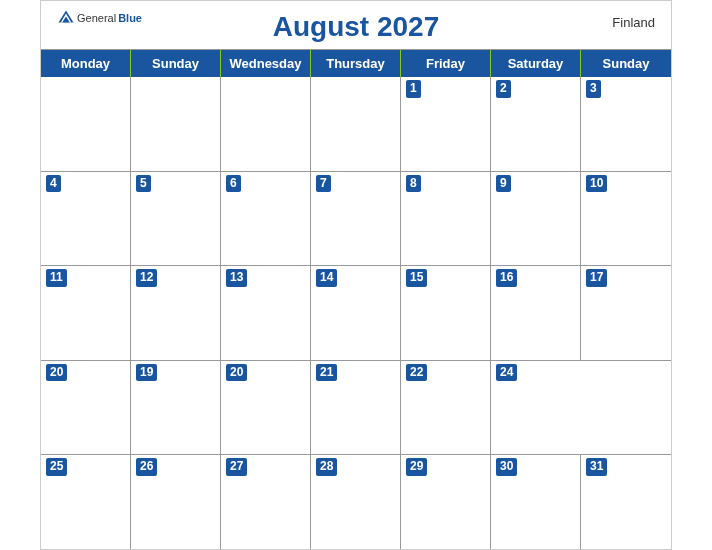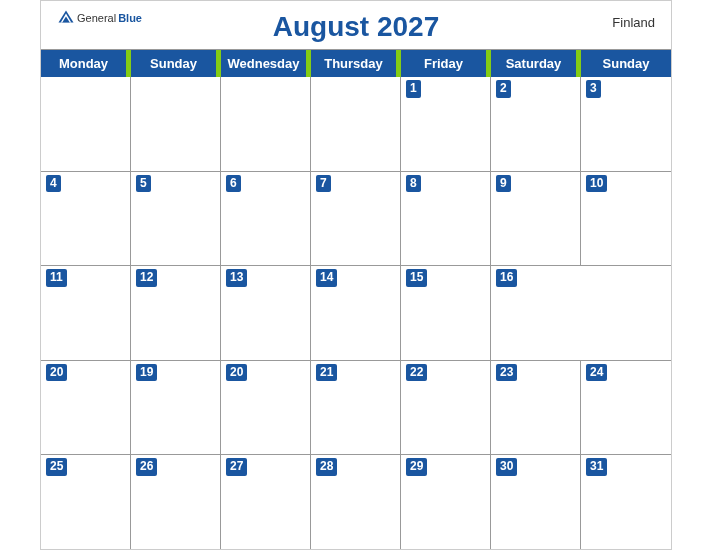--- a/index.html
+++ b/index.html
@@ -72,21 +72,21 @@
       display: grid;
       grid-template-columns: repeat(7, 1fr);
       background: #1a56a0;
     }
     .day-header {
       color: #fff;
       text-align: center;
       padding: 6px 4px;
       font-size: 13px;
       font-weight: bold;
-      border-right: 5px solid #84cc16;
+      border-right: 1px solid #84cc16;
     }
     .day-header:last-child {
       border-right: none;
     }
     .weeks-container {
       flex: 1;
       display: flex;
       flex-direction: column;
     }
     .week-row {
@@ -202,39 +202,39 @@
           </div>
           <div class="day-cell has-date">
             <span class="day-number">14</span>
           </div>
           <div class="day-cell has-date">
             <span class="day-number">15</span>
           </div>
           <div class="day-cell has-date">
             <span class="day-number">16</span>
           </div>
+          <div class="day-cell has-date">
+            <span class="day-number">17</span>
+          </div>
         </div>
         <div class="week-row">
           <div class="day-cell has-date">
             <span class="day-number">20</span>
           </div>
           <div class="day-cell has-date">
             <span class="day-number">19</span>
           </div>
           <div class="day-cell has-date">
             <span class="day-number">20</span>
           </div>
           <div class="day-cell has-date">
             <span class="day-number">21</span>
           </div>
           <div class="day-cell has-date">
             <span class="day-number">22</span>
-          </div>
-          <div class="day-cell has-date">
-            <span class="day-number">23</span>
           </div>
           <div class="day-cell has-date">
             <span class="day-number">24</span>
           </div>
         </div>
         <div class="week-row">
           <div class="day-cell has-date">
             <span class="day-number">25</span>
           </div>
           <div class="day-cell has-date">

